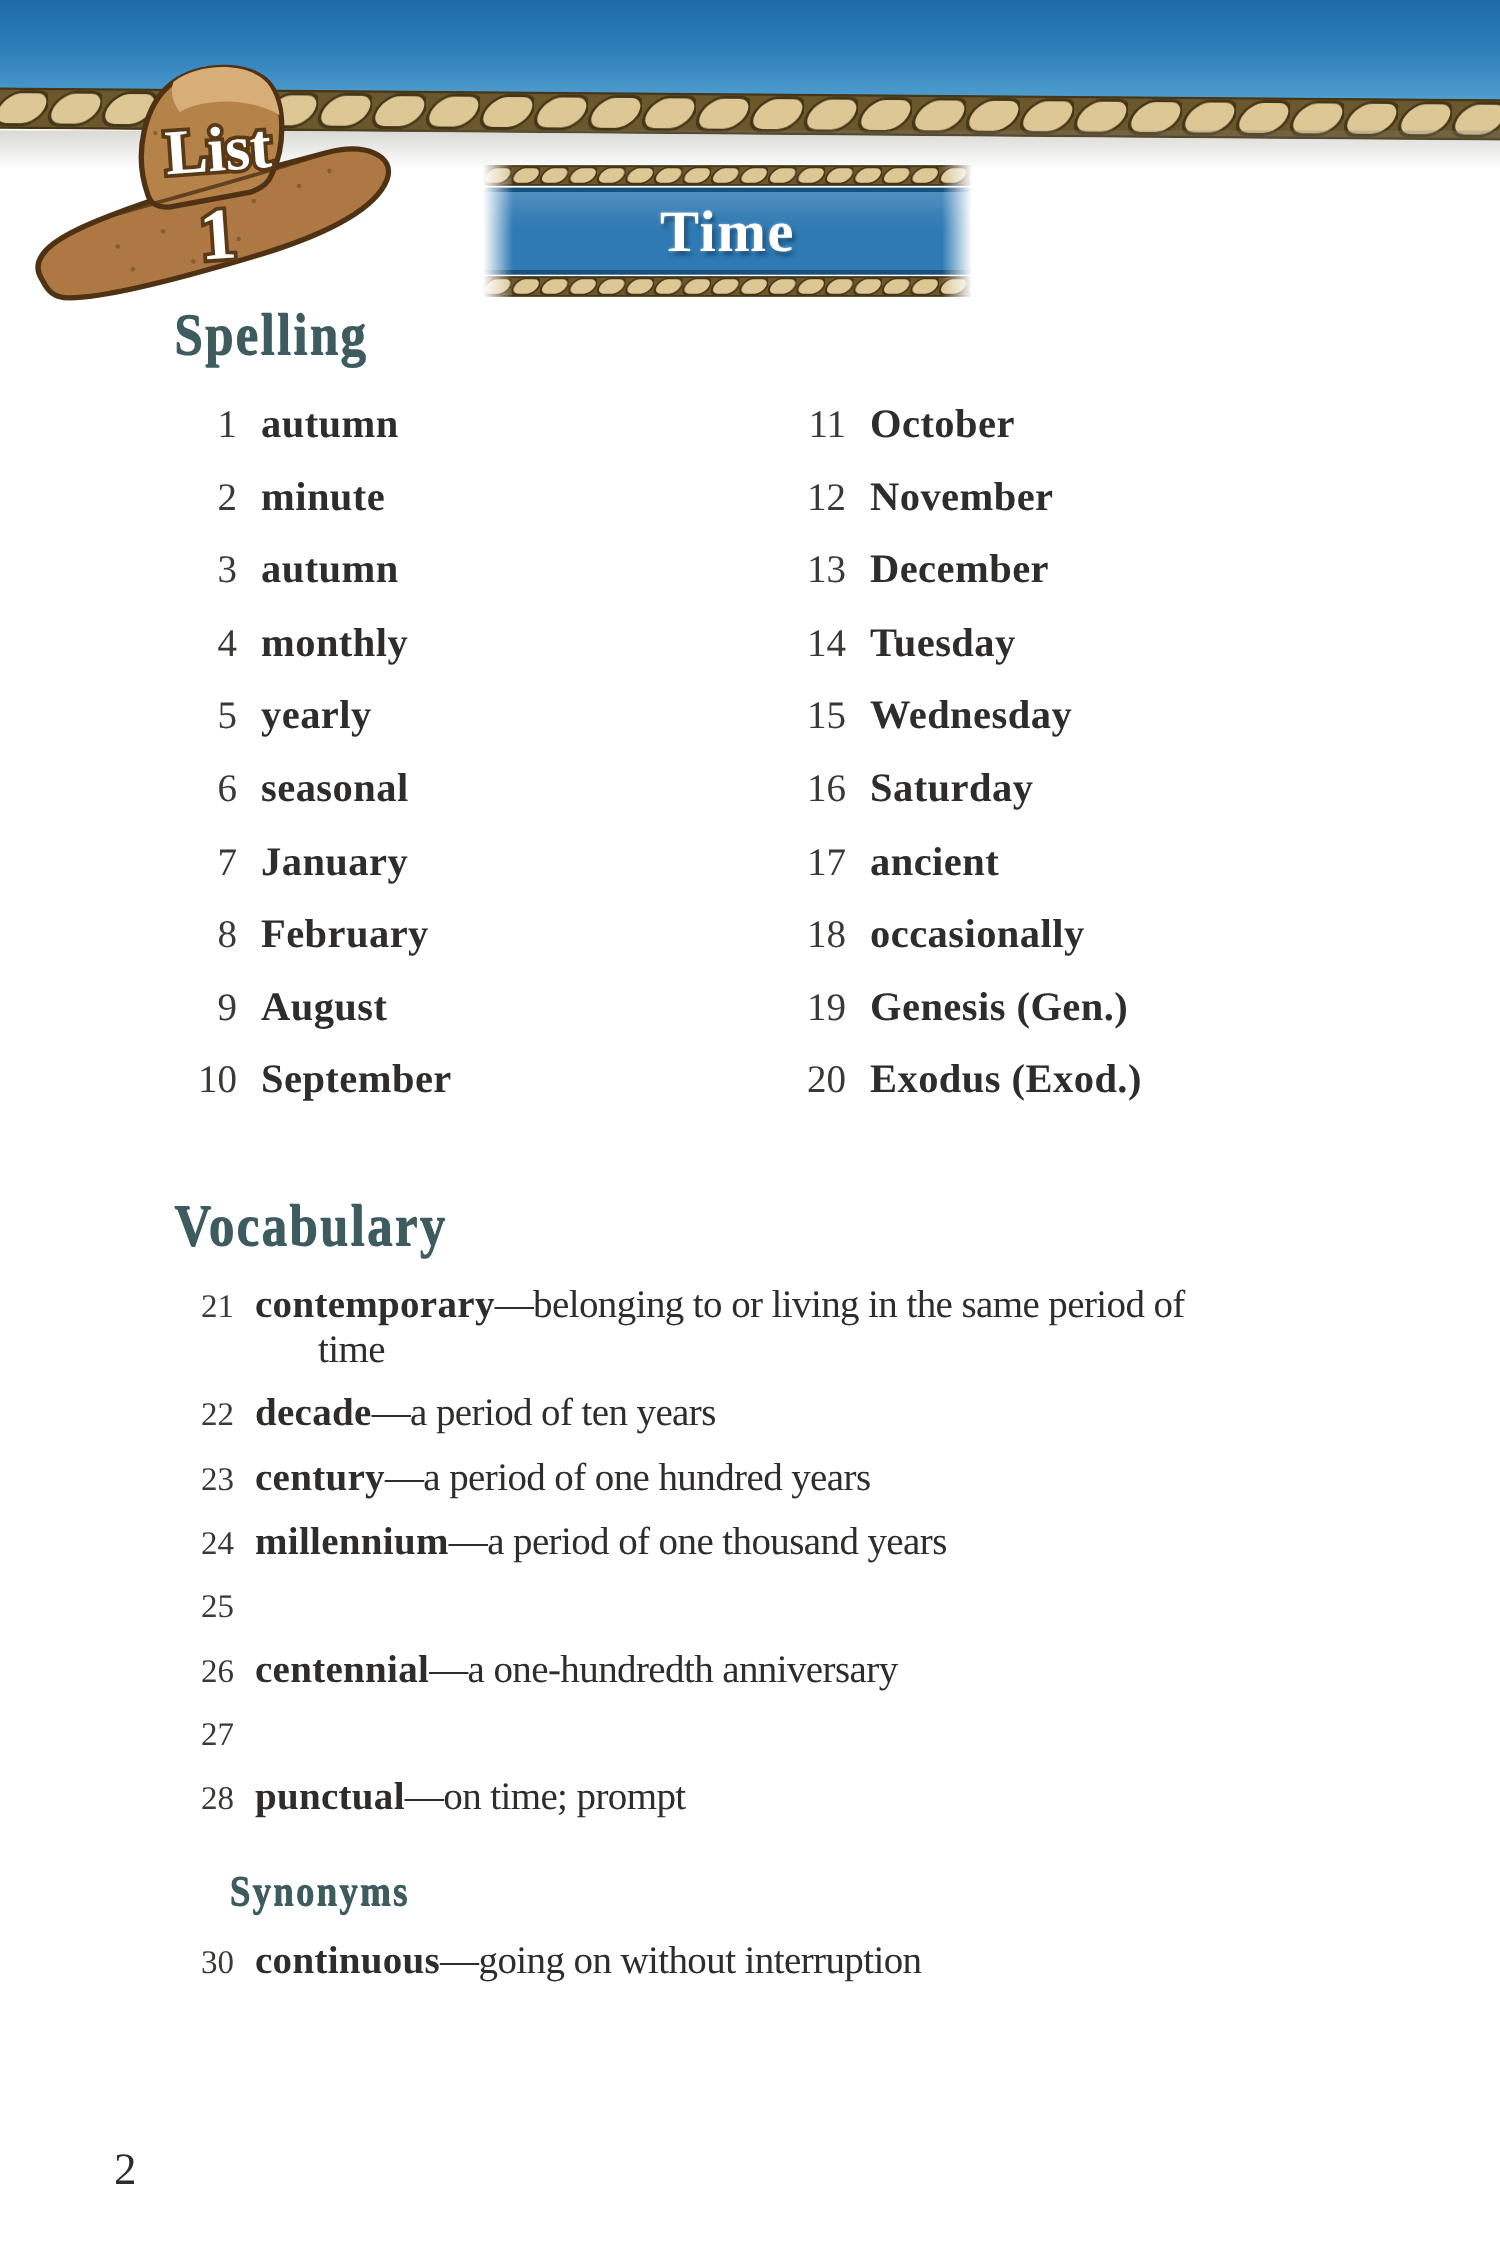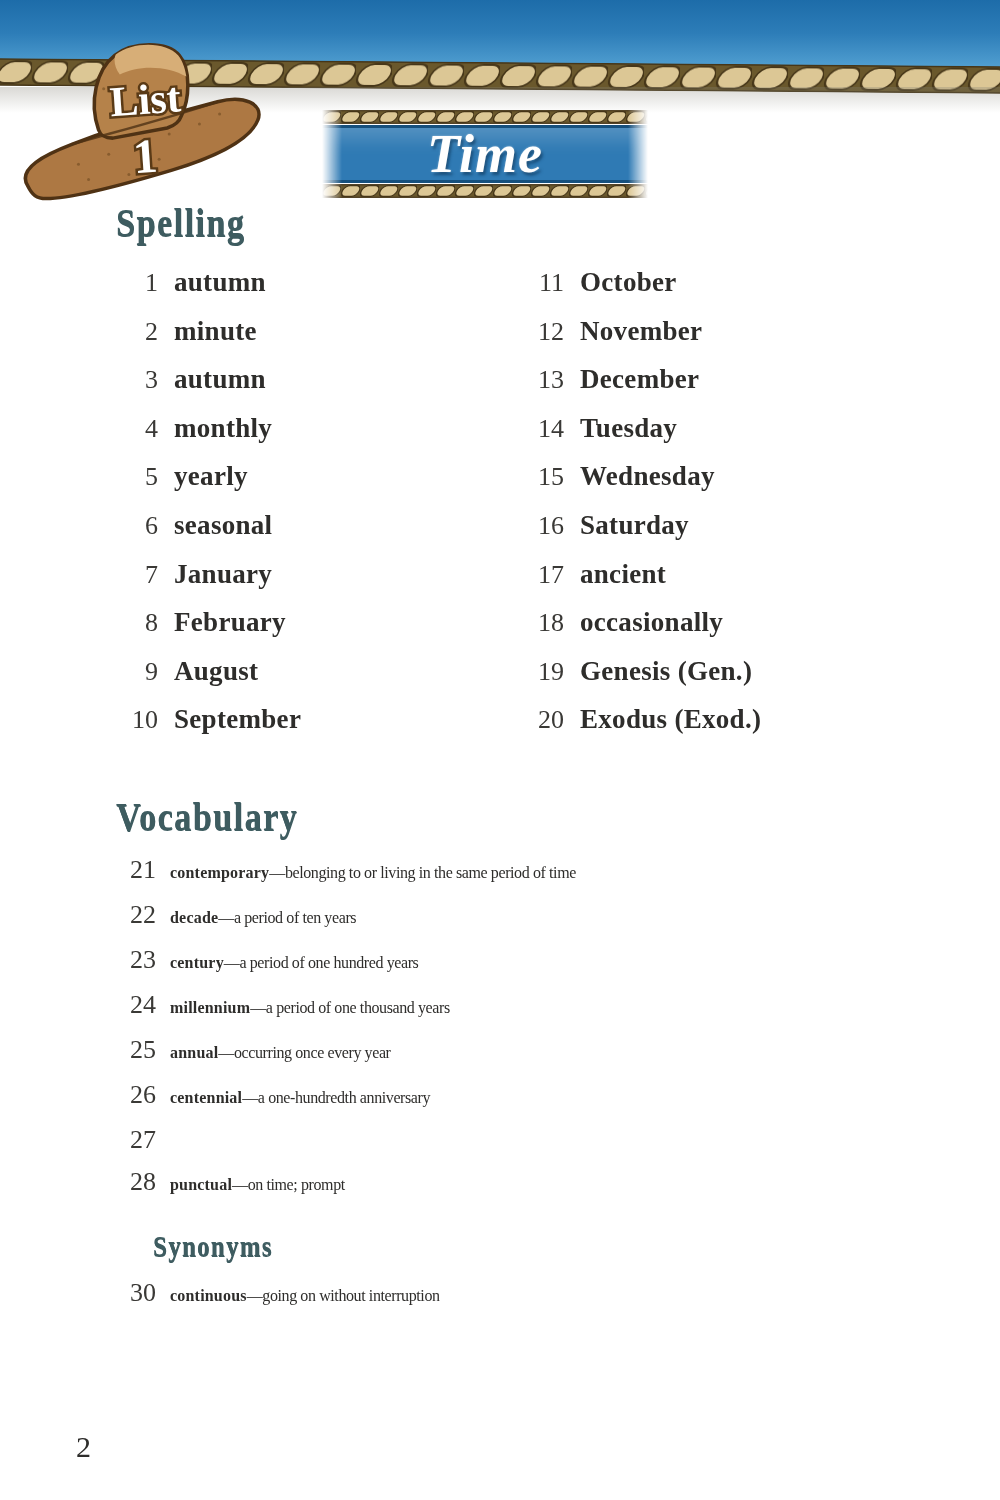--- a/index.html
+++ b/index.html
@@ -22,42 +22,42 @@
   .hat { position:absolute; left:18px; top:42px; width:252px; height:164px; }
 
   
   .banner { position:absolute; left:322px; top:110px; width:326px; height:88px;
     -webkit-mask-image:linear-gradient(90deg, transparent 0, #000 20px, #000 306px, transparent 326px);
     mask-image:linear-gradient(90deg, transparent 0, #000 20px, #000 306px, transparent 326px); }
   .banner .strip { display:block; width:326px; height:14px; }
   .banner-body { width:326px; height:58px; background:#2f7ab4;
     box-shadow: inset 0 3px 0 #16507d, inset 0 -3px 0 #16507d, inset 0 14px 18px rgba(255,255,255,0.18);
     display:flex; align-items:center; justify-content:center; margin:1px 0; }
-  .banner-title { font-style:italic; font-weight:bold; font-size:54px; color:#ffffff;
+  .banner-title { font-weight:bold; font-size:39px; color:#ffffff;
     text-shadow:2px 3px 3px rgba(12,55,92,0.65), 0 0 2px rgba(255,255,255,0.5); letter-spacing:1px; }
 
   
   .content { position:absolute; left:0; top:205px; width:1000px; padding-left:116px; color:#2e2d2b; }
 
   .western { display:inline-block; font-weight:bold; color:#3e5c60; letter-spacing:1.5px;
     transform:scale(0.95,1.1); transform-origin:left bottom; text-shadow:0.5px 0.5px 0 #3e5c60; }
   .h-big { font-size:36px; line-height:40px; }
   .h-small { font-size:26px; line-height:30px; }
 
   .cols { display:flex; margin-top:24px; margin-left:6px; }
   .col { width:406px; }
   .srow { display:flex; align-items:baseline; line-height:27px; margin-bottom:21.6px; }
   .snum { flex:none; width:36px; text-align:right; font-size:26px; color:#3a3936; }
   .sword { margin-left:16px; font-size:27px; font-weight:bold; letter-spacing:0.3px; }
 
   .vocab-head { margin-top:44px; }
   .vlist { margin-top:16px; }
   .ventry { display:flex; align-items:baseline; margin-bottom:12px; }
-  .vnum { flex:none; width:40px; text-align:right; font-size:26px; color:#3a3936; line-height:30px; }
-  .vtext { margin-left:14px; max-width:645px; font-size:16px; line-height:30px;
+  .vnum { flex:none; width:40px; text-align:right; font-size:22px; color:#3a3936; line-height:30px; }
+  .vtext { margin-left:14px; max-width:645px; font-size:26px; line-height:30px;
     padding-left:42px; text-indent:-42px; }
   .vword { font-weight:bold; letter-spacing:0.2px; }
   .vdef { letter-spacing:-0.4px; }
   .vdef::before { content:"\2014"; }
 
   .syn-head { margin-left:37px; margin-top:22px; margin-bottom:0; }
   .syn-list { margin-top:14px; }
 
   .page-number { position:absolute; left:76px; top:1430px; font-size:30px; color:#2e2d2b; }
 </style>
@@ -233,21 +233,20 @@
       <div class="ventry">
           <span class="vnum">23</span>
           <p class="vtext"><span class="vword">century</span><span class="vdef">a period of one hundred years</span></p>
         </div>
       <div class="ventry">
           <span class="vnum">24</span>
           <p class="vtext"><span class="vword">millennium</span><span class="vdef">a period of one thousand years</span></p>
         </div>
       <div class="ventry">
           <span class="vnum">25</span>
-          <p class="vtext"><span class="vword">annual</span><span class="vdef">occurring once every year</span></p>
         </div>
       <div class="ventry">
           <span class="vnum">26</span>
           <p class="vtext"><span class="vword">centennial</span><span class="vdef">a one-hundredth anniversary</span></p>
         </div>
       <div class="ventry">
           <span class="vnum">27</span>
         </div>
       <div class="ventry">
           <span class="vnum">28</span>

